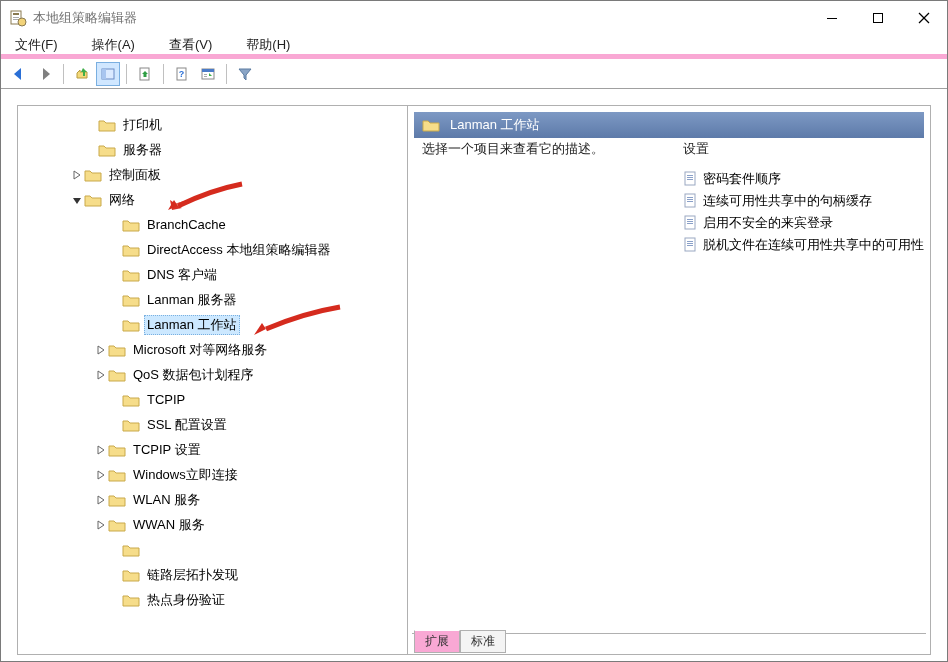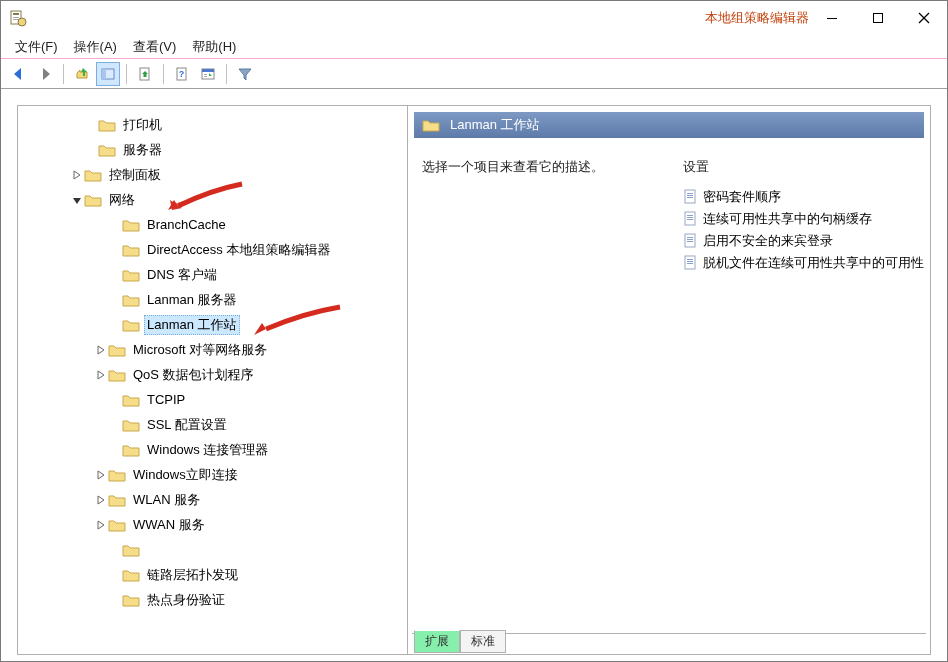--- a/index.html
+++ b/index.html
@@ -19,36 +19,36 @@
       display: flex;
       align-items: center;
       padding: 0 0 0 8px;
       background: #ffffff;
     }
     .titlebar .app-icon {
       width: 18px; height: 18px;
       margin-right: 6px;
       display: inline-flex;
     }
-    .titlebar .title { flex: 1; color: #c2410c; font-size: 13px; text-align: right; }
+    .titlebar .title { flex: 1; color: #737373; font-size: 13px; }
     .win-controls { display: flex; }
     .win-btn {
       width: 46px; height: 34px;
       display: flex; align-items: center; justify-content: center;
       color: #000;
     }
     .win-btn svg { width: 12px; height: 12px; }
     
     .menubar {
       height: 24px;
       display: flex;
       align-items: center;
       padding: 0 6px;
-      gap: 0;
-      border-bottom: 1px solid #f9a8d4;
+      gap: 18px;
+      border-bottom: 5px solid #f9a8d4;
     }
     .menu-item {
       padding: 2px 8px;
       color: #222;
       cursor: default;
     }
     
     .toolbar {
       height: 30px;
       display: flex;
@@ -120,21 +120,21 @@
       color: #fff;
       display: flex;
       align-items: center;
       padding: 0 8px;
       gap: 6px;
       margin: 6px 6px 0 6px;
     }
     .rp-body {
       flex: 1;
       display: flex;
-      padding: 20px 6px 6px 14px;
+      padding: 2px 6px 6px 14px;
       overflow: hidden;
       position: relative;
       gap: 36px;
     }
     .rp-desc { width: 240px; color: #222; }
     .rp-list { flex: 1; }
     .rp-list-header {
       color: #222;
       padding-bottom: 10px;
       font-weight: normal;
@@ -167,21 +167,21 @@
       padding: 2px 10px;
       font-size: 12px;
       border: 1px solid #b0b0b0;
       border-top: 1px solid #b0b0b0;
       background: #f4f4f4;
       color: #333;
       position: relative;
       top: -1px;
     }
     .tab.active {
-      background: #86efac;
+      background: #f9a8d4;
       border-top-color: #fff;
     }
     
     .statusbar {
       height: 22px;
       border-top: 1px solid #d0d0d0;
       display: flex;
       align-items: center;
       padding: 0 8px;
       font-size: 13px;
@@ -420,28 +420,32 @@
       </div>
     <div class="tree-row" style="padding-left:90px">
         <span class="expander"></span>
         <span class="folder-icon">
           <svg viewBox="0 0 18 14">
             <path d="M1 3 L6 3 L8 5 L17 5 L17 13 L1 13 Z" fill="#f6dd8a" stroke="#c9a94b"></path>
           </svg>
         </span>
         <span class="tree-label">SSL 配置设置</span>
       </div>
-    <div class="tree-row" style="padding-left:90px">
-        <span class="expander"></span>
-        <span class="folder-icon">
-          <svg viewBox="0 0 18 14">
-            <path d="M1 3 L6 3 L8 5 L17 5 L17 13 L1 13 Z" fill="#f6dd8a" stroke="#c9a94b"></path>
-          </svg>
-        </span>
-        <span class="tree-label">Windows 连接管理器</span>
+    <div class="tree-row" style="padding-left:76px">
+        <span class="expander">
+          <svg width="10" height="10" viewBox="0 0 10 10">
+            <path d="M2 1 L8 5 L2 9 Z" fill="none" stroke="#666"></path>
+          </svg>
+        </span>
+        <span class="folder-icon">
+          <svg viewBox="0 0 18 14">
+            <path d="M1 3 L6 3 L8 5 L17 5 L17 13 L1 13 Z" fill="#f6dd8a" stroke="#c9a94b"></path>
+          </svg>
+        </span>
+        <span class="tree-label">TCPIP 设置</span>
       </div>
     <div class="tree-row" style="padding-left:76px">
         <span class="expander">
           <svg width="10" height="10" viewBox="0 0 10 10">
             <path d="M2 1 L8 5 L2 9 Z" fill="none" stroke="#666"></path>
           </svg>
         </span>
         <span class="folder-icon">
           <svg viewBox="0 0 18 14">
             <path d="M1 3 L6 3 L8 5 L17 5 L17 13 L1 13 Z" fill="#f6dd8a" stroke="#c9a94b"></path>

